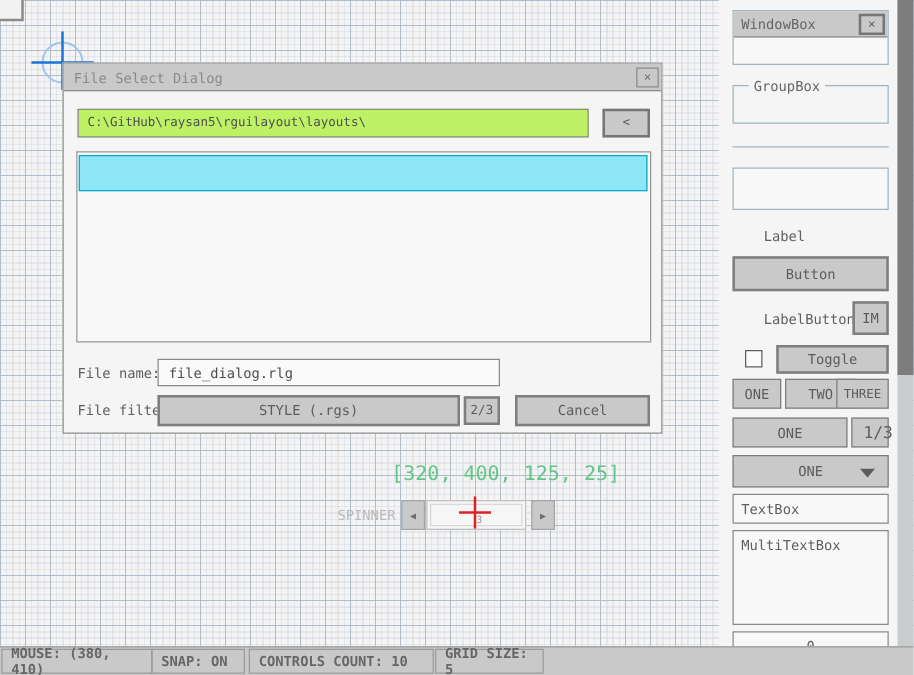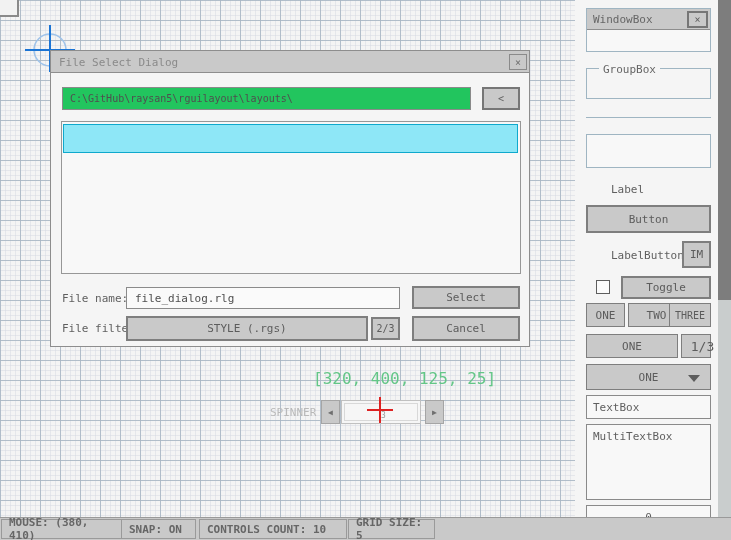--- a/index.html
+++ b/index.html
@@ -22,21 +22,21 @@
   
   .dialog { position:absolute; left:50px; top:50px; width:480px; height:297px;
     background:#f5f5f5; border:1px solid #8d8d8d; }
   .dialog-titlebar { position:absolute; left:0; top:0; width:478px; height:22px;
     background:#c9c9c9; border-bottom:1px solid #8d8d8d; }
   .dialog-title { position:absolute; left:8px; top:5px; font-size:11px; color:#8a8a8a; }
   .dialog-close { position:absolute; right:2px; top:3px; width:18px; height:16px;
     border:1px solid #8a8a8a; background:#c9c9c9; color:#6f6f6f; font-size:10px;
     display:flex; align-items:center; justify-content:center; cursor:pointer; }
   .path-box { position:absolute; left:11px; top:36px; width:409px; height:23px;
-    background:#22c55e; border:1px solid #8a8a8a; color:#4f4f4f; font-size:10px;
+    background:#bef264; border:1px solid #8a8a8a; color:#4f4f4f; font-size:10px;
     display:flex; align-items:center; padding-left:7px; }
   .back-btn { position:absolute; left:431px; top:36px; width:38px; height:23px;
     background:#c9c9c9; border:2px solid #767676; color:#5f5f5f; font-size:10px;
     display:flex; align-items:center; justify-content:center; cursor:pointer; }
   .listview { position:absolute; left:10px; top:70px; width:460px; height:153px;
     background:#f8f8f8; border:1px solid #979797; }
   .listview-selected { position:absolute; left:1px; top:2px; width:455px; height:29px;
     background:#8ee7f7; border:1px solid #0fa9cd; }
   .fld-label { position:absolute; font-size:11px; color:#5f5f5f; }
   .filename-box { position:absolute; left:75px; top:236px; width:274px; height:22px;
@@ -135,21 +135,20 @@
       <div class="back-btn">
         <span>&lt;</span>
       </div>
 
       <div class="listview">
         <div class="listview-selected"></div>
       </div>
 
       <span class="fld-label" style="left:11px;top:241px;">File name:</span>
       <div class="filename-box">file_dialog.rlg</div>
-      <div class="gbtn btn-select">Select</div>
 
       <span class="fld-label" style="left:11px;top:271px;">File filter:</span>
       <div class="gbtn btn-style">STYLE (.rgs)</div>
       <div class="gbtn btn-count">2/3</div>
       <div class="gbtn btn-cancel">Cancel</div>
     </div>
 
     <div class="coords-text">[320, 400, 125, 25]</div>
 
     <span class="spinner-label">SPINNER</span>

